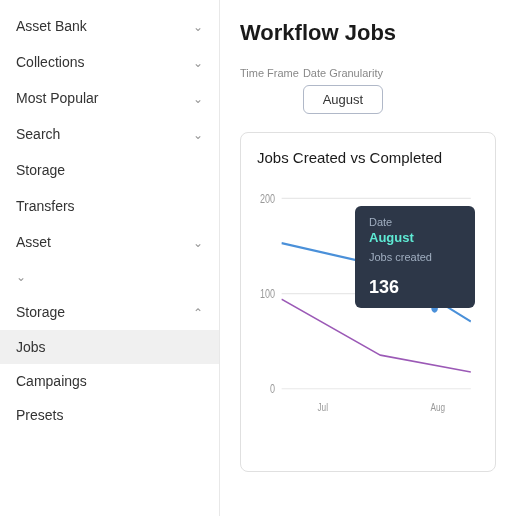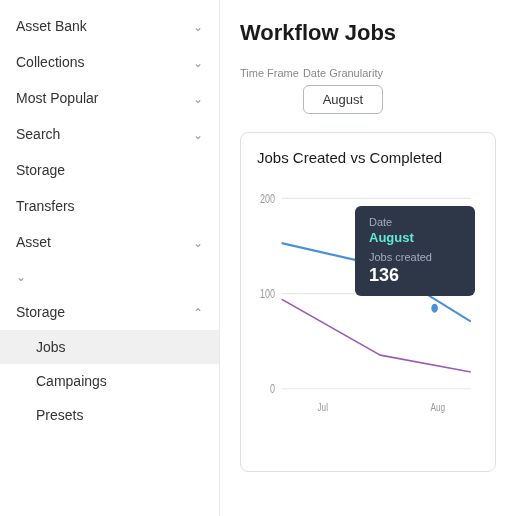--- a/index.html
+++ b/index.html
@@ -29,21 +29,21 @@
       padding: 10px 16px;
       cursor: pointer;
       font-size: 14px;
       color: #333;
     }
     .sidebar-item .chevron {
       font-size: 12px;
       color: #999;
     }
     .sidebar-sub-item {
-      padding: 9px 16px 9px 36px;
+      padding: 9px 16px 9px 16px;
       font-size: 14px;
       color: #333;
       cursor: pointer;
     }
     .sidebar-sub-item.active {
       background: #f0f0f0;
       font-weight: 500;
     }
 
     
@@ -135,21 +135,21 @@
     }
     .tooltip-date-value {
       font-size: 13px;
       font-weight: 600;
       color: #5eead4;
       margin-bottom: 6px;
     }
     .tooltip-metric-label {
       font-size: 11px;
       color: #a0aec0;
-      margin-bottom: 2px;
+      margin-bottom: 14px;
     }
     .tooltip-metric-value {
       font-size: 18px;
       font-weight: 700;
       color: #fff;
     }
 
     
     .y-label {
       font-size: 11px;

